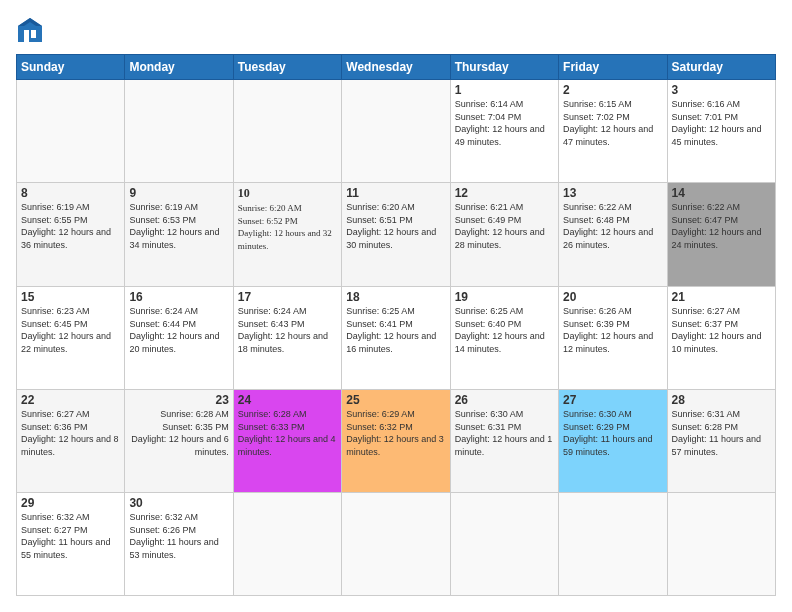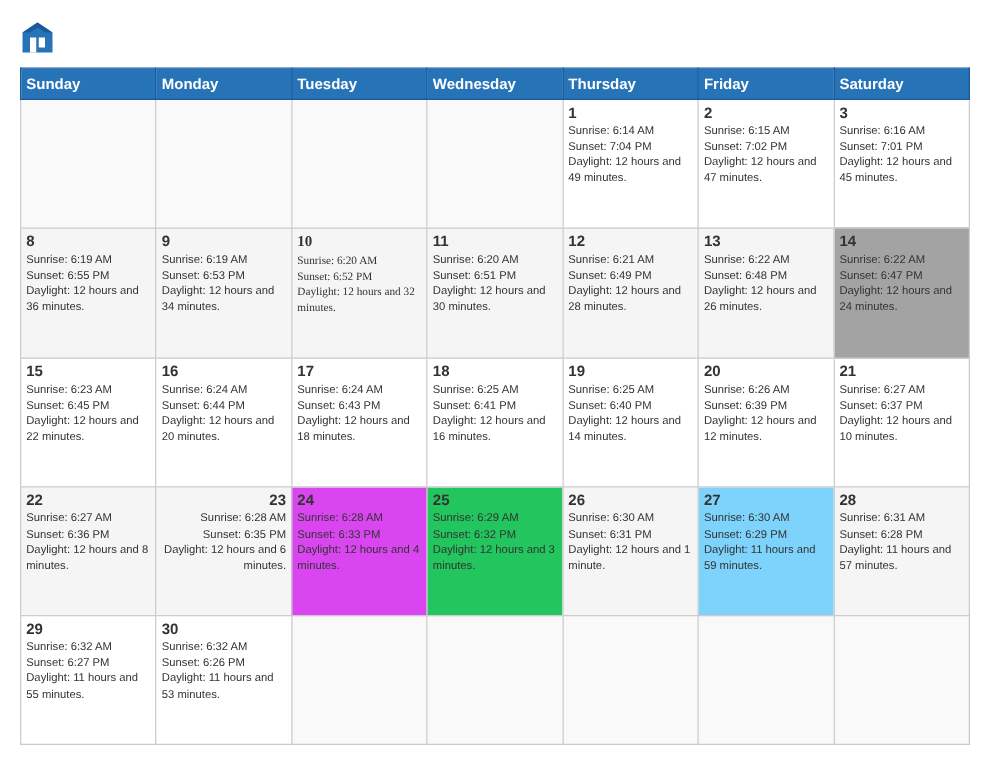--- a/index.html
+++ b/index.html
@@ -216,21 +216,21 @@
             <div class="day-info">Sunrise: 6:27 AM<br>Sunset: 6:36 PM<br>Daylight: 12 hours and 8 minutes.</div>
           </td>
           <td style="background-color: rgb(245, 245, 245); text-align: right;">
             <span class="day-num">23</span>
             <div class="day-info">Sunrise: 6:28 AM<br>Sunset: 6:35 PM<br>Daylight: 12 hours and 6 minutes.</div>
           </td>
           <td style="background-color: #d946ef;">
             <span class="day-num">24</span>
             <div class="day-info">Sunrise: 6:28 AM<br>Sunset: 6:33 PM<br>Daylight: 12 hours and 4 minutes.</div>
           </td>
-          <td style="background-color: #22c55e;">
+          <td style="background-color: #fdba74;">
             <span class="day-num">25</span>
             <div class="day-info">Sunrise: 6:29 AM<br>Sunset: 6:32 PM<br>Daylight: 12 hours and 3 minutes.</div>
           </td>
           <td style="background-color: rgb(245, 245, 245);">
             <span class="day-num">26</span>
             <div class="day-info">Sunrise: 6:30 AM<br>Sunset: 6:31 PM<br>Daylight: 12 hours and 1 minute.</div>
           </td>
           <td style="background-color: #7dd3fc;">
             <span class="day-num">27</span>
             <div class="day-info">Sunrise: 6:30 AM<br>Sunset: 6:29 PM<br>Daylight: 11 hours and 59 minutes.</div>

